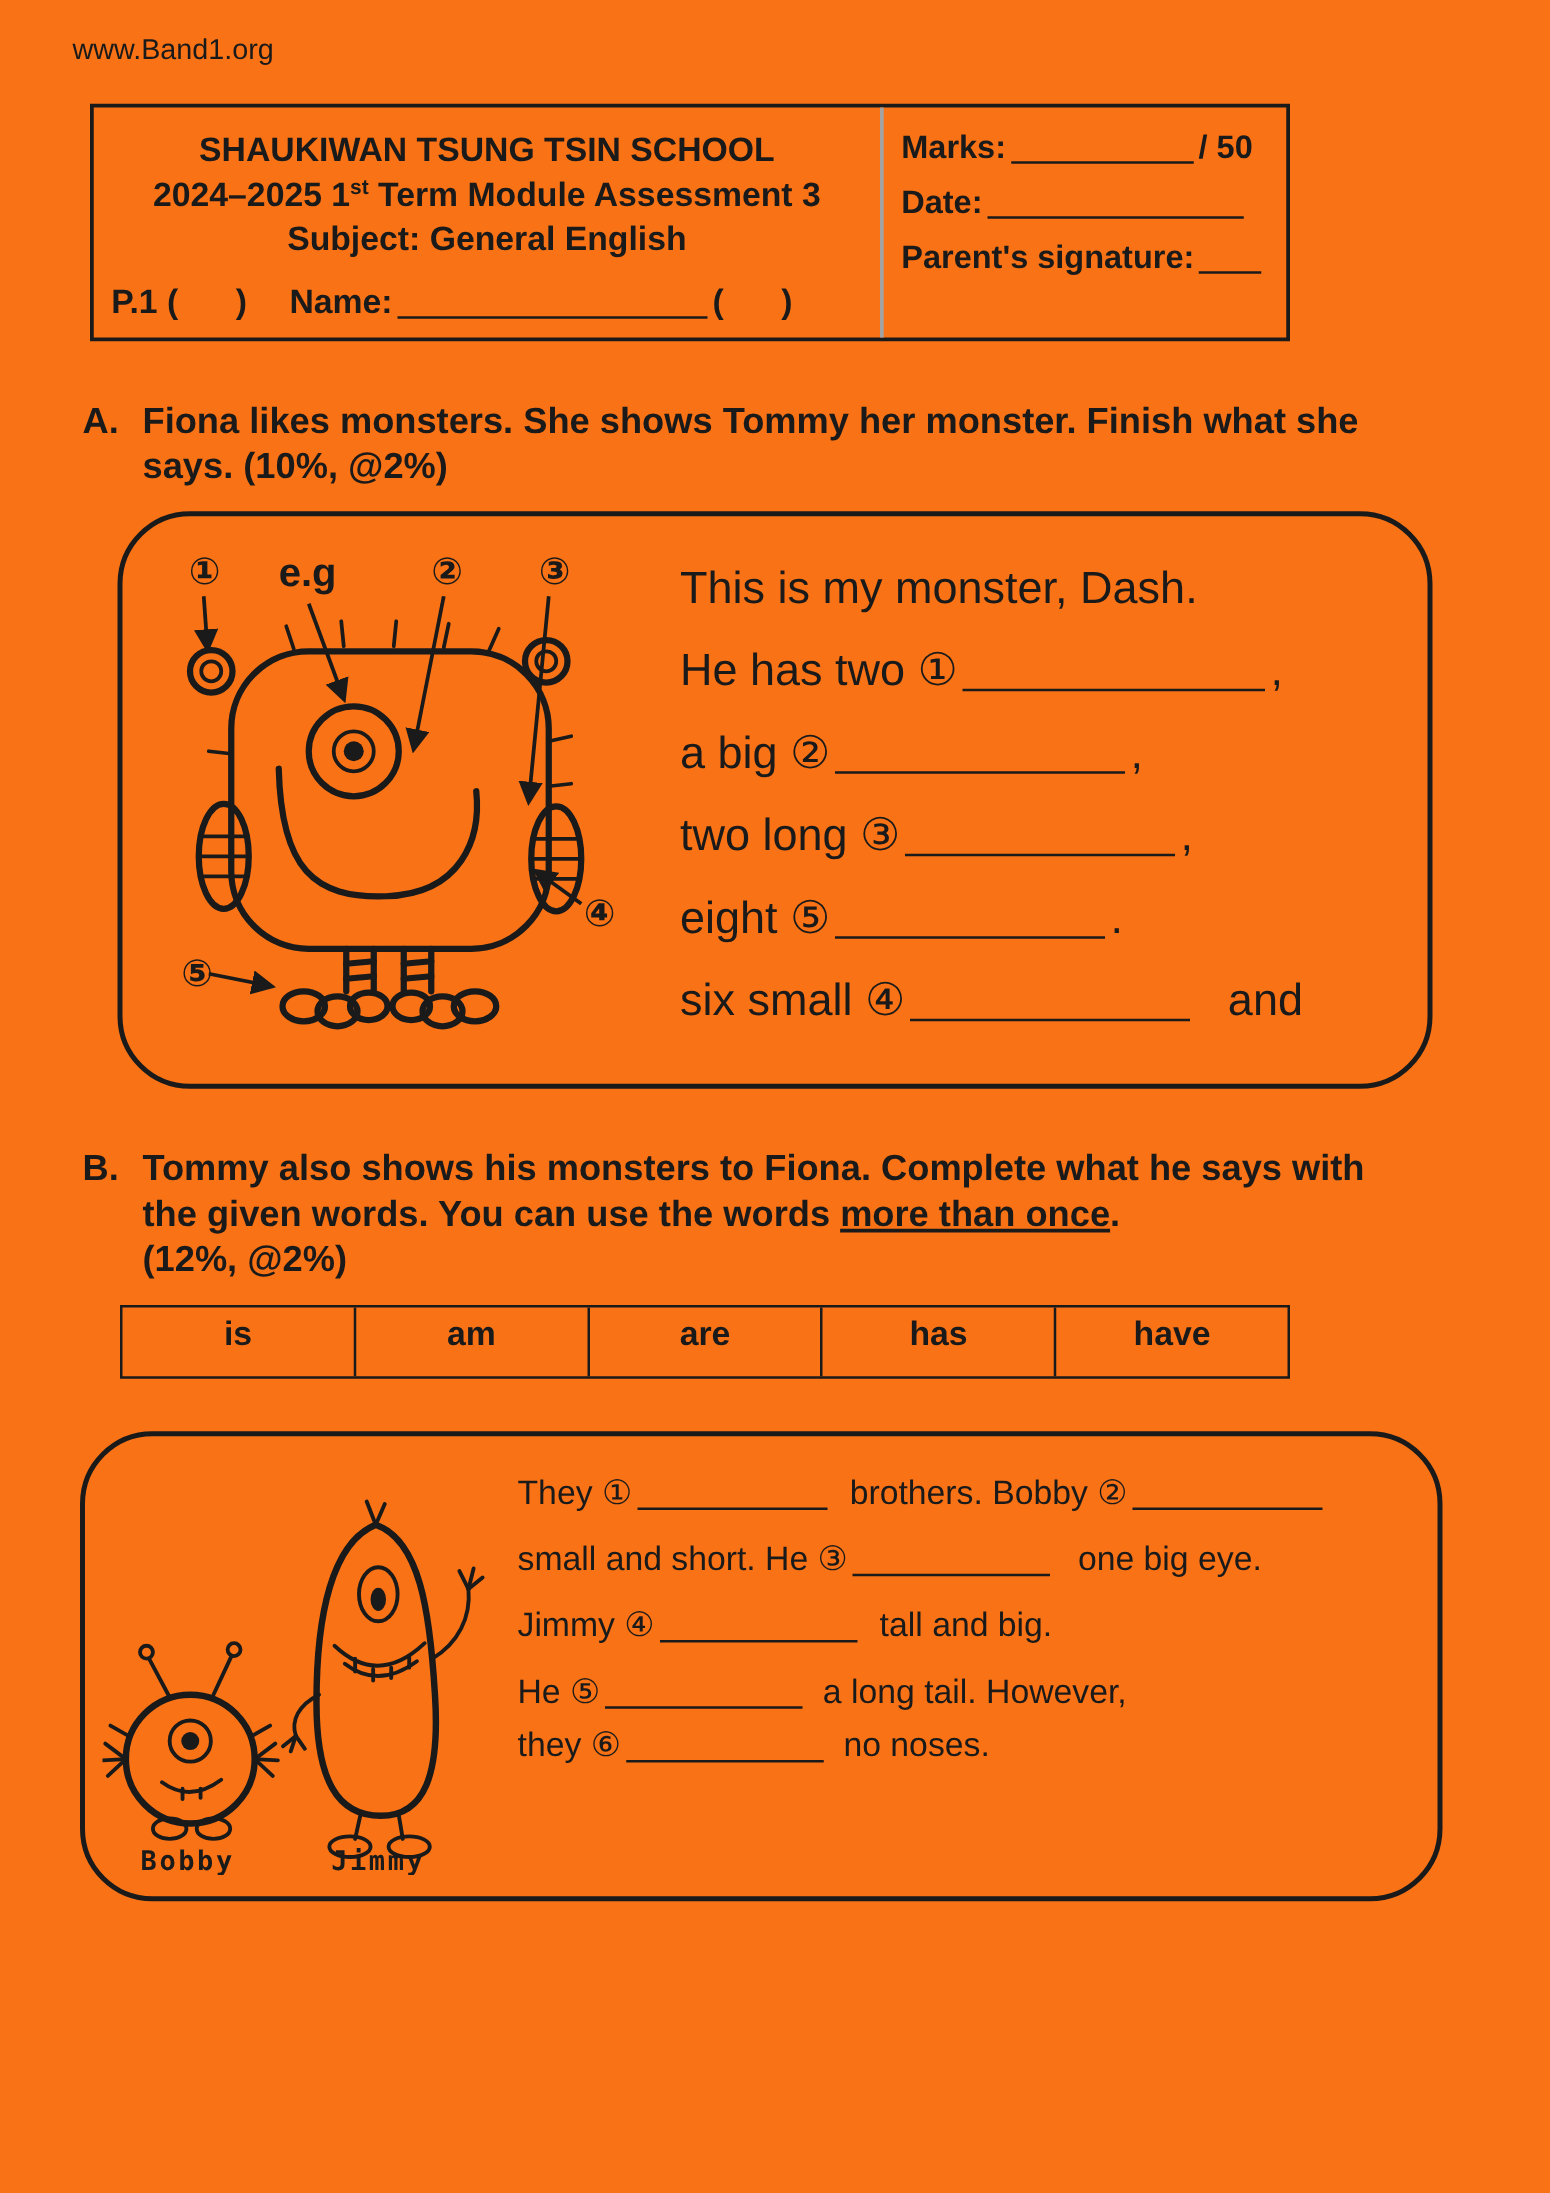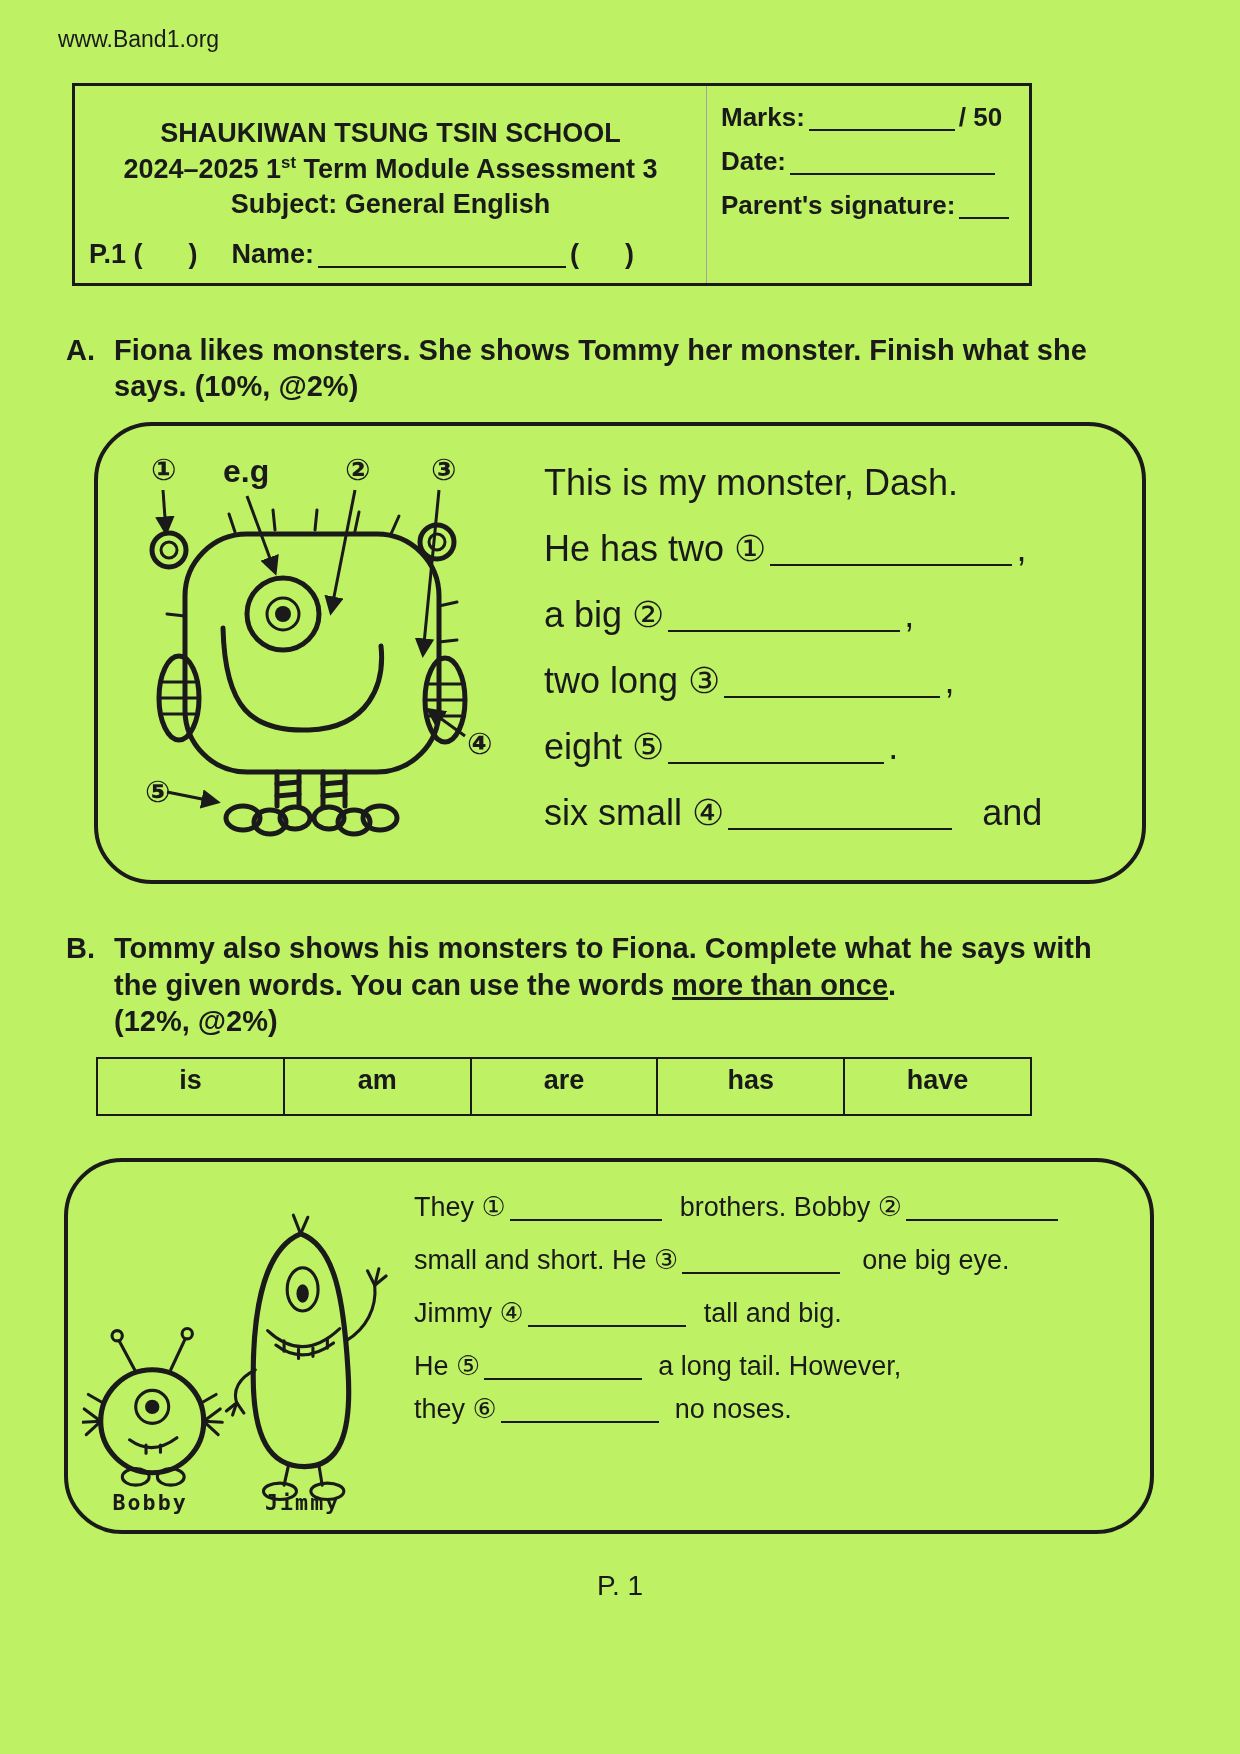--- a/index.html
+++ b/index.html
@@ -1,23 +1,23 @@
 <!DOCTYPE html>
 <html><head>
 <meta charset="utf-8">
 <style>
   html,body{margin:0;padding:0;}
   body{background:#d8d8d8;}
-  .page{width:1240px;height:1754px;margin:0 auto;background:#bef264;color:#1a1a1a;
+  .page{width:1240px;height:1754px;margin:0 auto;background:#f97316;color:#1a1a1a;
         font-family:"Liberation Sans","DejaVu Sans",sans-serif;position:relative;
         padding:26px 58px 0;box-sizing:border-box;overflow:hidden;}
   .watermark{font-size:23px;}
   
   .header-box{display:flex;border:3px solid #1a1a1a;width:960px;margin:30px 0 0 14px;box-sizing:border-box;}
-  .hdr-left{width:632px;border-right:1px solid #a3a3a3;padding:30px 14px 13px;box-sizing:border-box;}
+  .hdr-left{width:632px;border-right:3px solid #a3a3a3;padding:17px 14px 13px;box-sizing:border-box;}
   .hdr-center{text-align:center;font-weight:700;font-size:27px;line-height:1.32;}
   sup{font-size:62%;}
   .class-row{font-weight:700;font-size:27px;margin-top:14px;white-space:nowrap;}
   .sp{display:inline-block;}
   .blank{display:inline-block;border-bottom:2px solid #1a1a1a;height:29px;vertical-align:-5px;margin:0 4px;}
   .hdr-right{flex:1;padding:14px 14px 10px;font-weight:700;font-size:26px;box-sizing:border-box;}
   .hr-row{margin-bottom:9px;white-space:nowrap;}
   .hr-row.gap{margin-top:11px;}
   
   .sec-head{display:flex;font-weight:700;font-size:29px;line-height:1.25;margin:46px 0 0 8px;}
@@ -254,15 +254,14 @@
     </div>
     <div class="b-lines">
       <div class="b-line"><span>They ①</span><span class="blank" style="width:152px"></span><span class="gap-l" style="margin-left:14px">brothers. Bobby ②</span><span class="blank" style="width:152px"></span></div>
       <div class="b-line"><span>small and short. He ③</span><span class="blank" style="width:158px"></span><span class="gap-l" style="margin-left:18px">one big eye.</span></div>
       <div class="b-line"><span>Jimmy ④</span><span class="blank" style="width:158px"></span><span class="gap-l" style="margin-left:14px">tall and big.</span></div>
       <div class="b-line tight"><span>He ⑤</span><span class="blank" style="width:158px"></span><span class="gap-l" style="margin-left:12px">a long tail. However,</span></div>
       <div class="b-line tight"><span>they ⑥</span><span class="blank" style="width:158px"></span><span class="gap-l" style="margin-left:12px">no noses.</span></div>
     </div>
   </div>
 
-  <div class="footer">P. 1</div>
 
 </div>
 
 </body></html>

